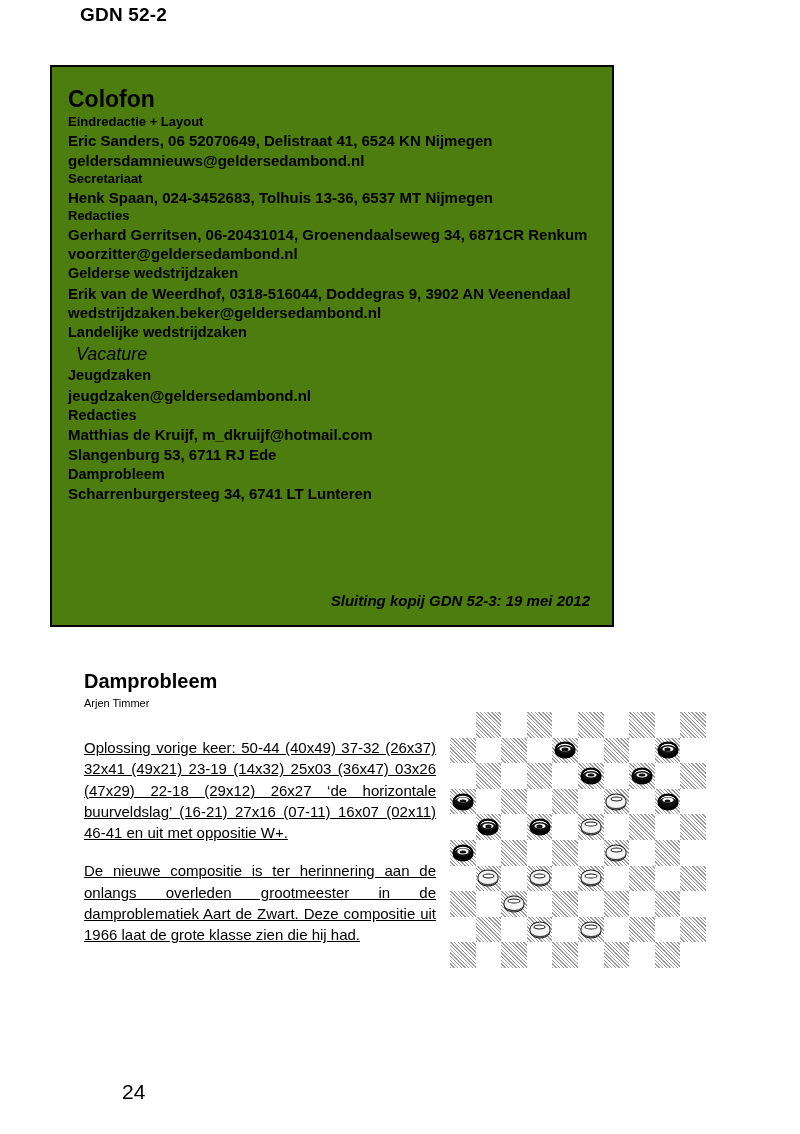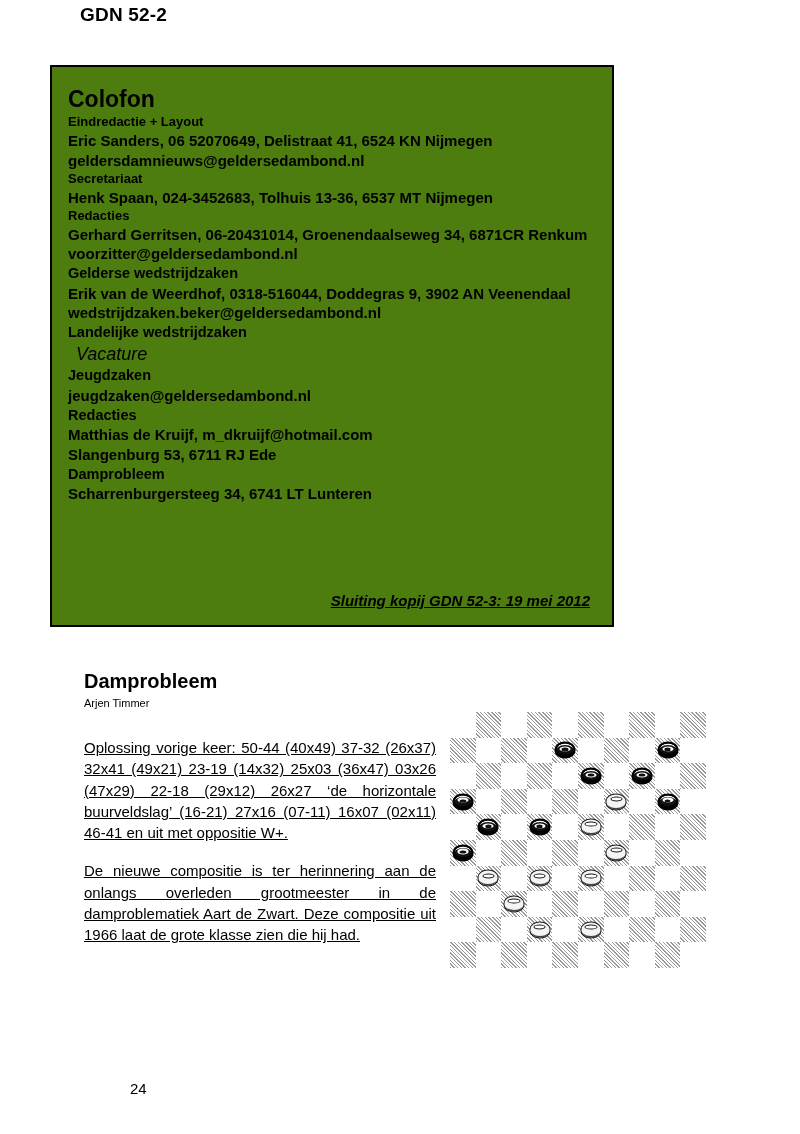--- a/index.html
+++ b/index.html
@@ -27,21 +27,21 @@
     box-sizing:border-box;
     padding:18px 0 0 16px;
   }
   .colofon-title { font-size:23px; font-weight:bold; line-height:1.22; margin-bottom:1px; }
   .col-h  { font-size:13px; font-weight:bold; line-height:1.30; }
   .col-sub{ font-size:14.5px; font-weight:bold; line-height:1.32; }
   .col-p  { font-size:15px; font-weight:bold; line-height:1.33; }
   .col-i  { font-size:18px; font-style:italic; line-height:1.33;margin-left:8px; }
   .deadline {
     position:absolute; right:22px; bottom:16px;
-    font-size:15px; font-weight:bold; font-style:italic;text-decoration:underline;
+    font-size:15px; font-weight:bold; font-style:italic;
   }
 
   
   .dp-title {
     position:absolute; left:84px; top:670px;
     font-size:20px; font-weight:bold;
   }
   .dp-author {
     position:absolute; left:84px; top:697px;
     font-size:11px;
@@ -106,22 +106,22 @@
     content:""; position:absolute;
     left:3.2px; right:3.2px; top:2.2px; height:5.0px;
     border:1.3px solid #1a1a1a;
     border-radius:50%;
     background:#ffffff;
     box-sizing:border-box;
   }
 
   
   .folio {
-    position:absolute; left:130px; top:1080px;
-    font-size:15px;
+    position:absolute; left:122px; top:1080px;
+    font-size:21px;
   }
 </style>
 </head>
 <body>
 
 <div class="page-head">GDN 52-2</div>
 
 <div class="colofon">
   <div class="colofon-title">Colofon</div>
   <div id="colofon-sections">

